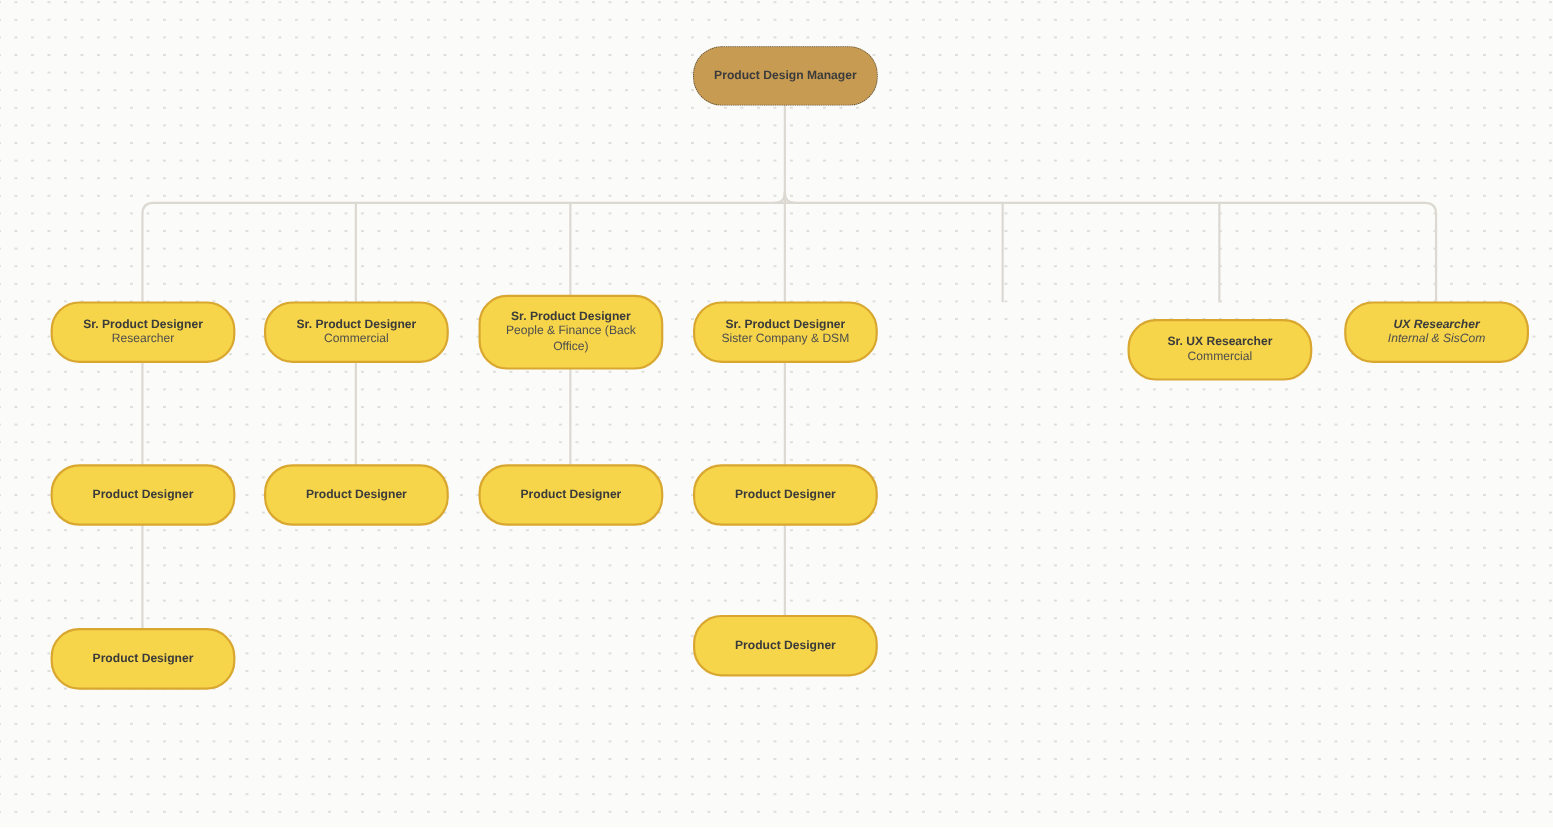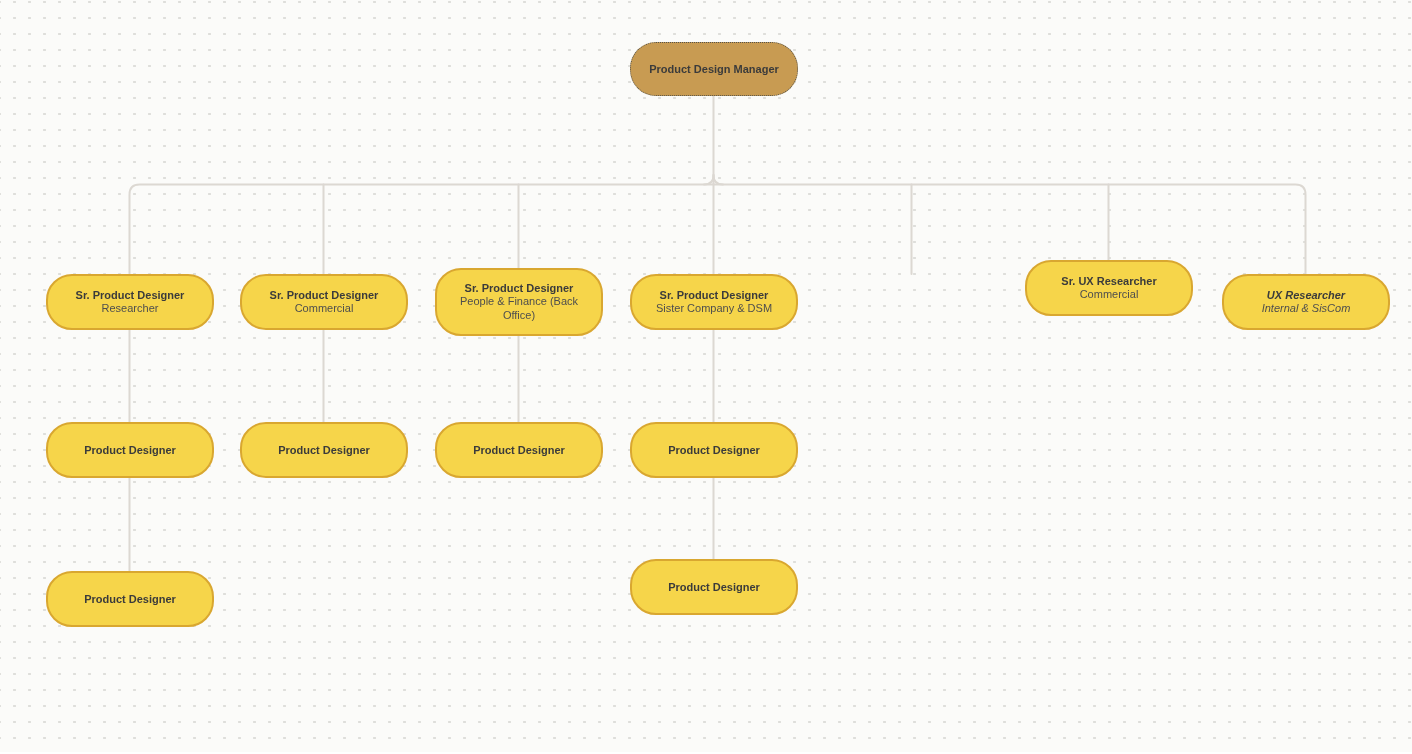--- a/index.html
+++ b/index.html
@@ -109,21 +109,21 @@
     <div class="subtitle">Commercial</div>
   </div>
   <div class="node tall" style="left:435px; top:268px;">
     <div class="title">Sr. Product Designer</div>
     <div class="subtitle">People &amp; Finance (Back Office)</div>
   </div>
   <div class="node" style="left:630px; top:274px;">
     <div class="title">Sr. Product Designer</div>
     <div class="subtitle">Sister Company &amp; DSM</div>
   </div>
-  <div class="node" style="left:1025px; top:260px;">
+  <div class="node" style="left:1025px; top:290px;">
     <div class="title">Sr. UX Researcher</div>
     <div class="subtitle">Commercial</div>
   </div>
   <div class="node" style="left:1222px; top:274px;font-style:italic;">
     <div class="title">UX Researcher</div>
     <div class="subtitle">Internal &amp; SisCom</div>
   </div>
 
   <div class="node" style="left:46px; top:422px;">
     <div class="title">Product Designer</div>

